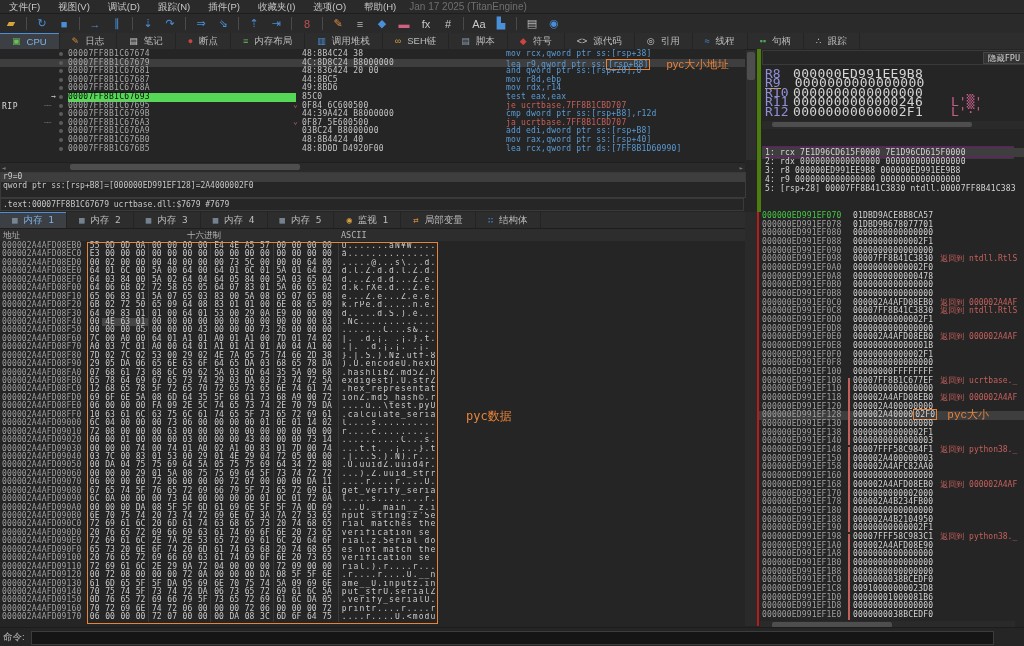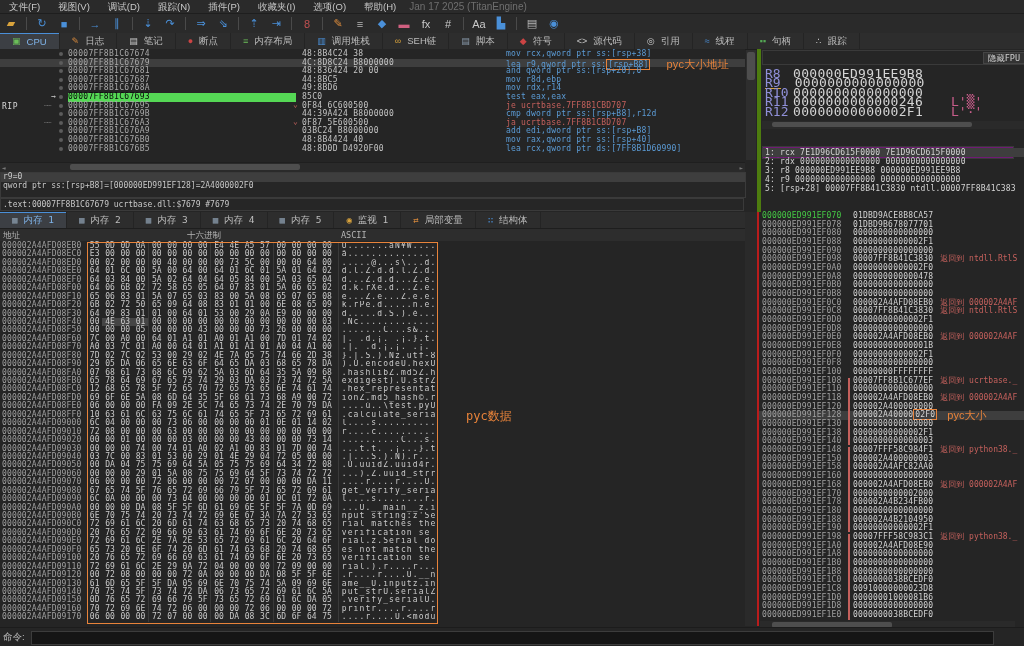--- a/index.html
+++ b/index.html
@@ -93,21 +93,21 @@
   .srow{height:8.68px;line-height:8.68px;font-size:8px;white-space:nowrap;display:flex;padding-left:3px;}
   .srow.sel{background:#3e3e3e;}
   .sa{width:84px;flex:none;color:#a0a0a0;letter-spacing:.15px;}
   .sa.grn{color:#45c945;}
   .sbr{width:7px;flex:none;position:relative;}
   .sbr.b:before{content:"";position:absolute;left:2px;top:0;bottom:0;width:2px;background:#c4605c;}
   .sbr.start:before{top:1px;} .sbr.end:before{bottom:1px;}
   .sv{color:#d4d4d4;letter-spacing:.2px;}
   .svbox{border:1px solid #e8833a;padding:0 1px;}
   .sc{color:#c4605c;margin-left:7px;}
-  .snote{color:#e8833a;font-family:Liberation Sans, sans-serif;font-size:11px;margin-left:10px;position:relative;top:0px;}
+  .snote{color:#e8833a;font-family:Liberation Mono, monospace;font-size:11px;margin-left:10px;position:relative;top:0px;}
   .stack-hscroll{position:absolute;left:1px;top:409px;width:255px;height:9px;background:#2a2a2a;}
   .stack-hscroll .thumb{position:absolute;left:12px;top:1px;width:120px;height:6px;background:#4e4e4e;border-radius:2px;}
   
   .cmdbar{position:absolute;left:0;top:627px;width:1024px;height:19px;background:#252525;border-top:1px solid #1c1c1c;
           display:flex;align-items:center;font-size:9.5px;}
   .cmdlabel{margin:0 6px 0 3px;color:#bdbdbd;}
   .cmdinput{width:955px;height:12px;background:#151515;border:1px solid #3c3c3c;color:#ddd;
             font-size:9px;font-family:"DejaVu Sans Mono",monospace;padding:0 3px;outline:none;}
 </style>
 </head>

